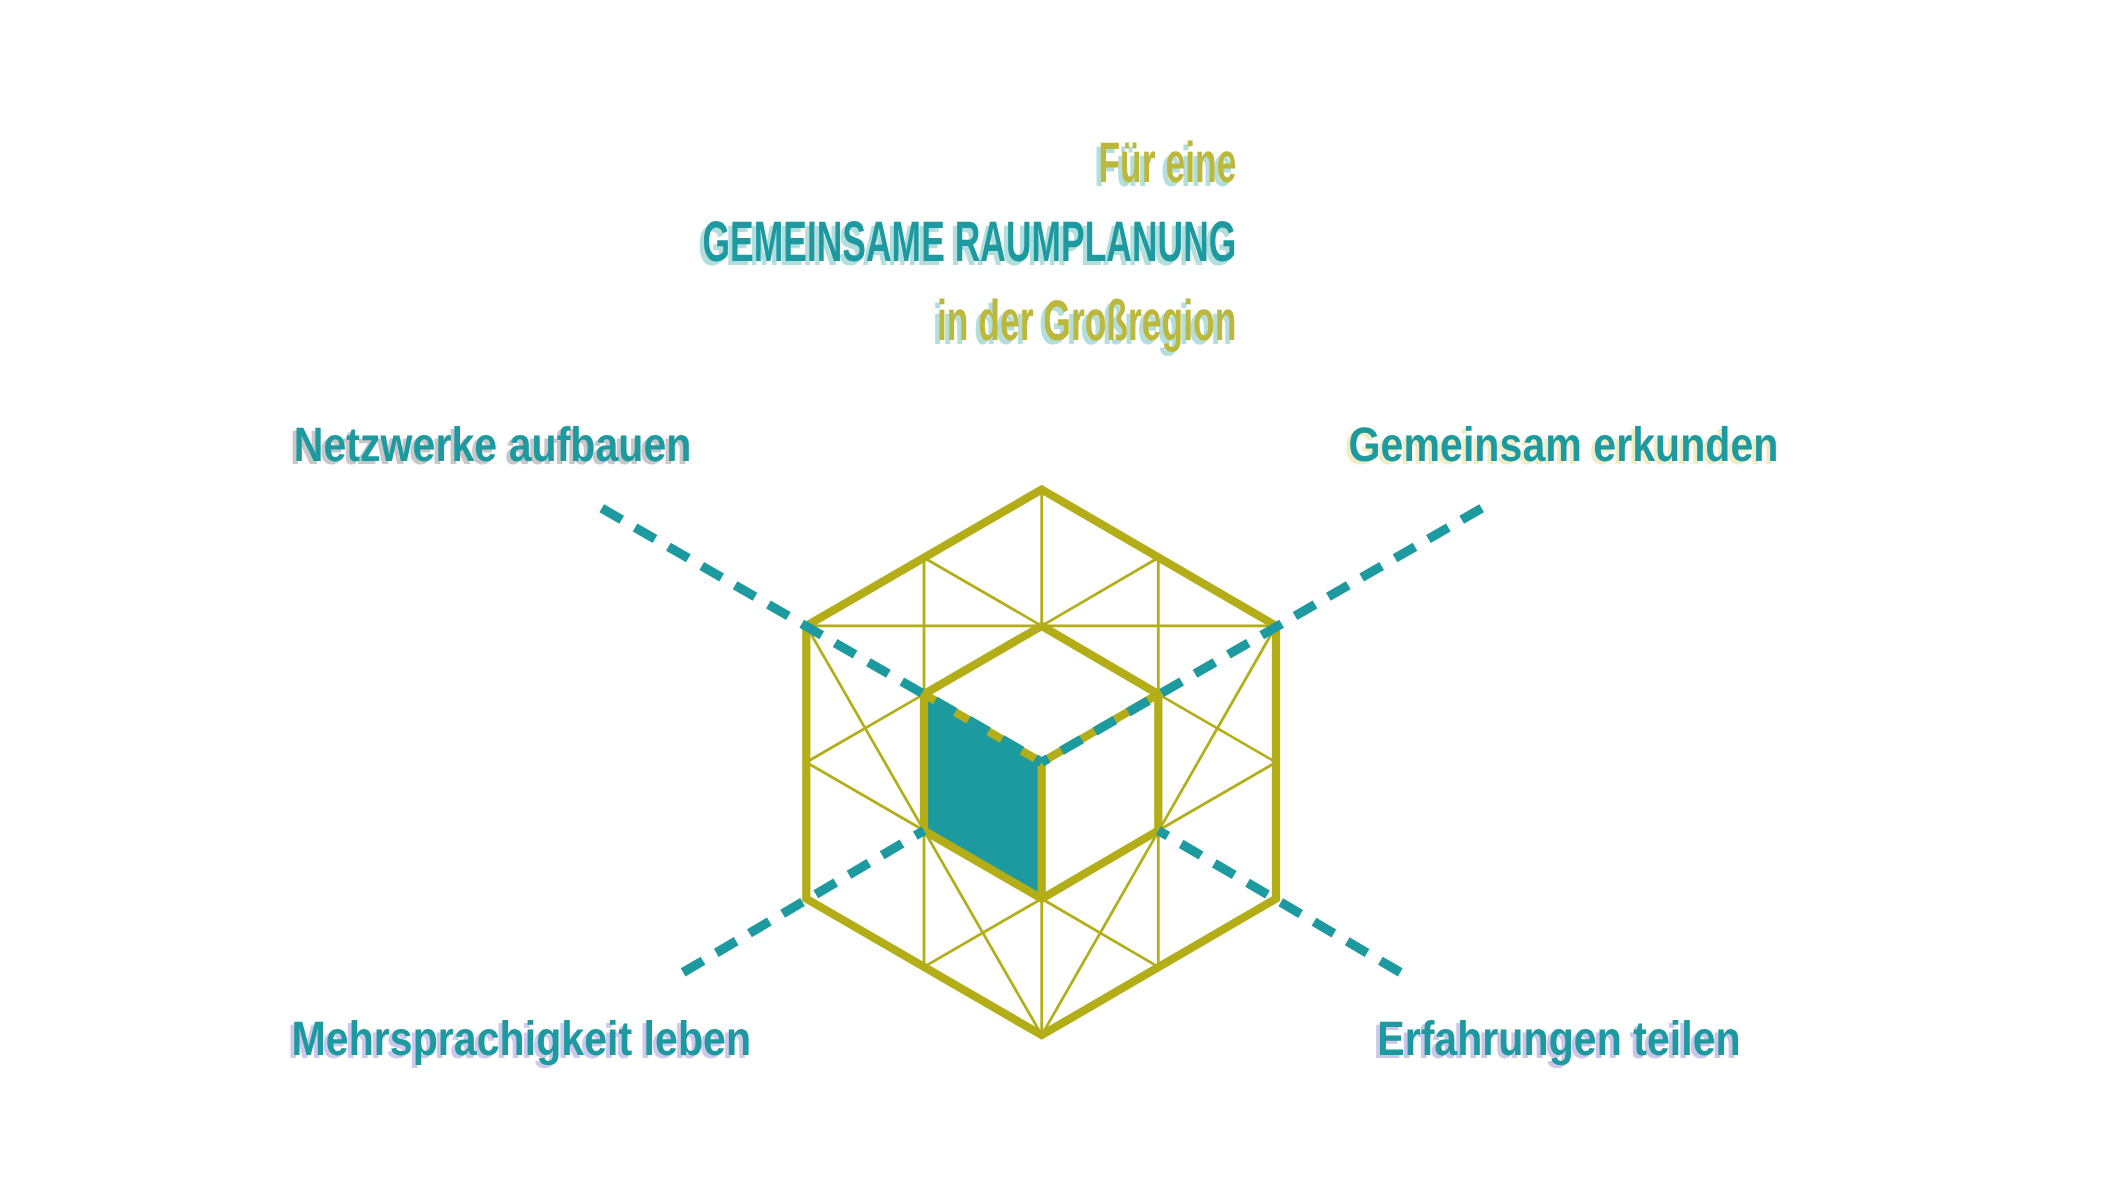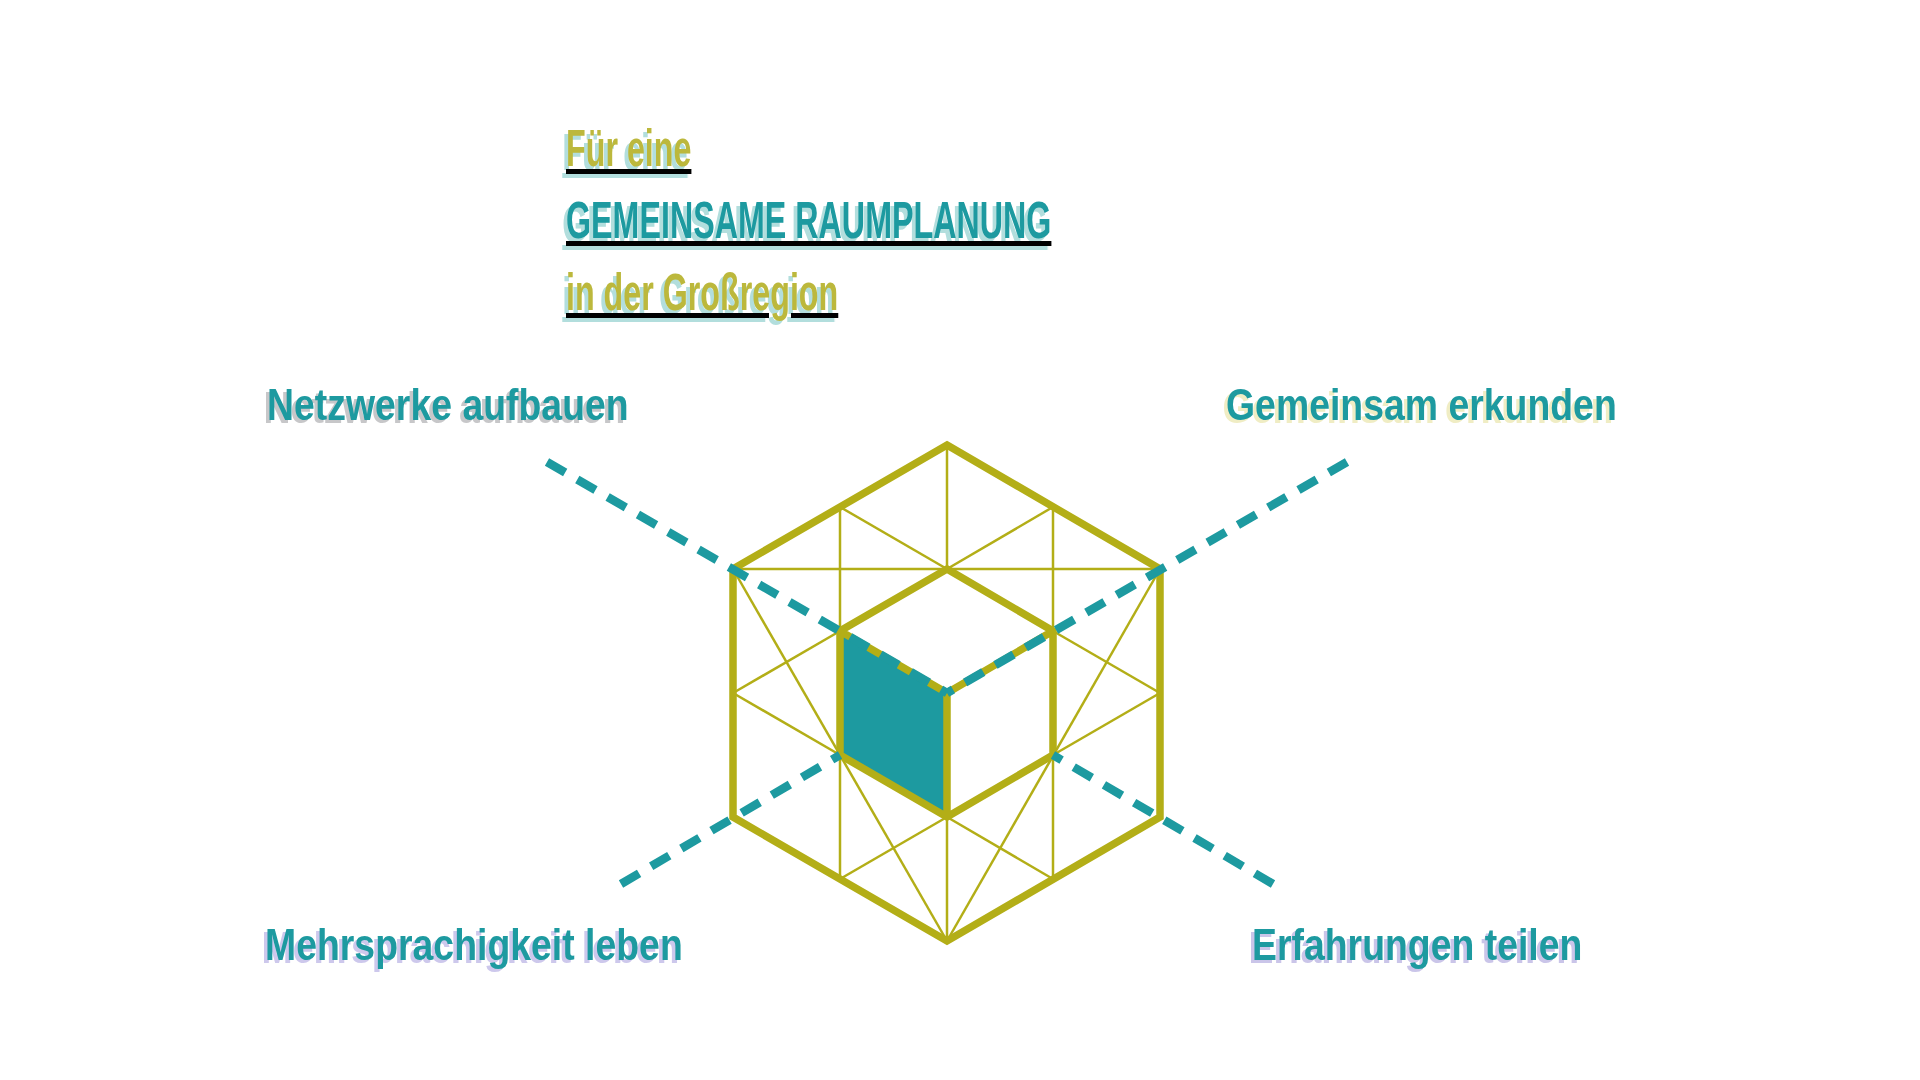--- a/index.html
+++ b/index.html
@@ -18,21 +18,21 @@
     width:1920px;height:1080px;position:relative;overflow:hidden;
     background:var(--background);
     font-family:"Liberation Sans","DejaVu Sans",sans-serif;
     font-weight:700;
   }
   .stage{position:absolute;inset:0;width:1920px;height:1080px;}
 
   
   .title{
     position:absolute;left:395px;top:112px;width:900px;
-    text-align:left;line-height:72px;white-space:nowrap;text-decoration:underline;
+    text-align:right;line-height:72px;white-space:nowrap;
   }
   .title .line{transform:scaleX(0.62);transform-origin:50% 50%;}
   .title .t-olive{
     color:var(--olive-text);
     font-size:52px;
     text-shadow:-6px 4px 0 var(--title-shadow);
   }
   .title .t-teal{
     color:var(--teal);
     font-size:52px;

